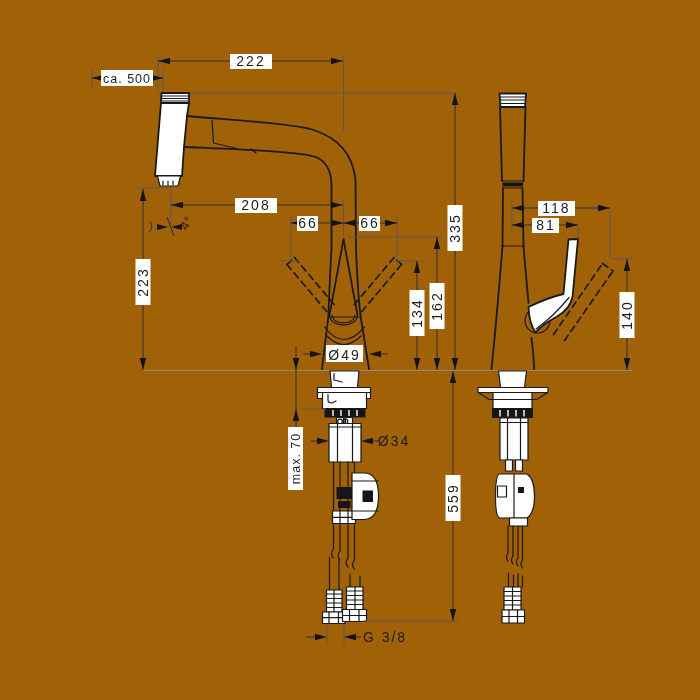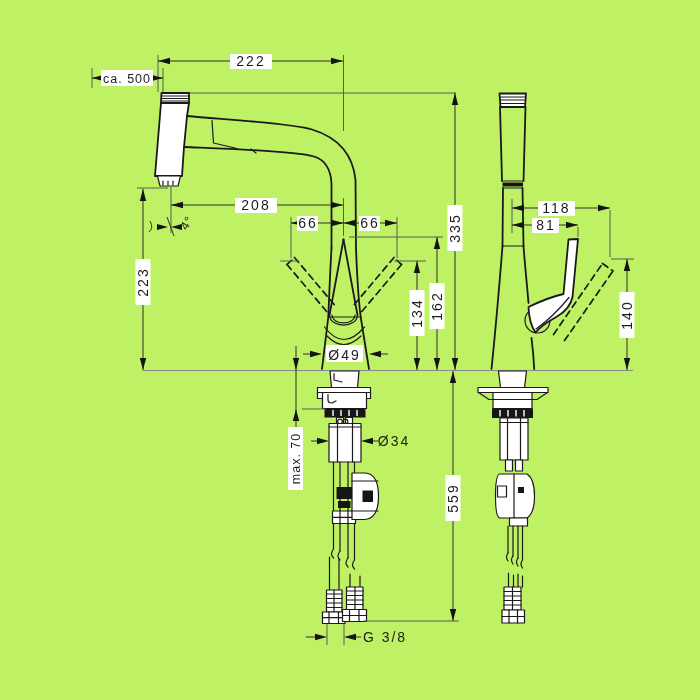--- a/index.html
+++ b/index.html
@@ -1,16 +1,16 @@
 <!DOCTYPE html>
 <html><head>
 <meta charset="utf-8">
 <style>
   html,body{margin:0;padding:0;background:#fff;}
-  .stage{position:relative;width:700px;height:700px;background:#bef264;overflow:hidden;
+  .stage{position:relative;width:700px;height:700px;background:#a16207;overflow:hidden;
          font-family:"Liberation Sans","DejaVu Sans",sans-serif;}
   svg{position:absolute;left:0;top:0;}
   .outline{fill:none;stroke:#1a1a1a;stroke-width:1.8;stroke-linecap:round;stroke-linejoin:round;}
   .detail{fill:none;stroke:#1a1a1a;stroke-width:1.2;stroke-linecap:round;stroke-linejoin:round;}
   .fillwhite{fill:#ffffff;stroke:#1a1a1a;stroke-width:1.8;stroke-linejoin:round;}
   .fillwhite2{fill:#ffffff;stroke:#1a1a1a;stroke-width:1.2;stroke-linejoin:round;}
   .dark{fill:#161616;stroke:none;}
   .whitetick{stroke:#ffffff;stroke-width:1.4;}
   .dash{fill:none;stroke:#1a1a1a;stroke-width:1.7;stroke-dasharray:6.5 4.5;stroke-linecap:round;}
   .dim{fill:none;stroke:#2e2e2e;stroke-width:1;}

